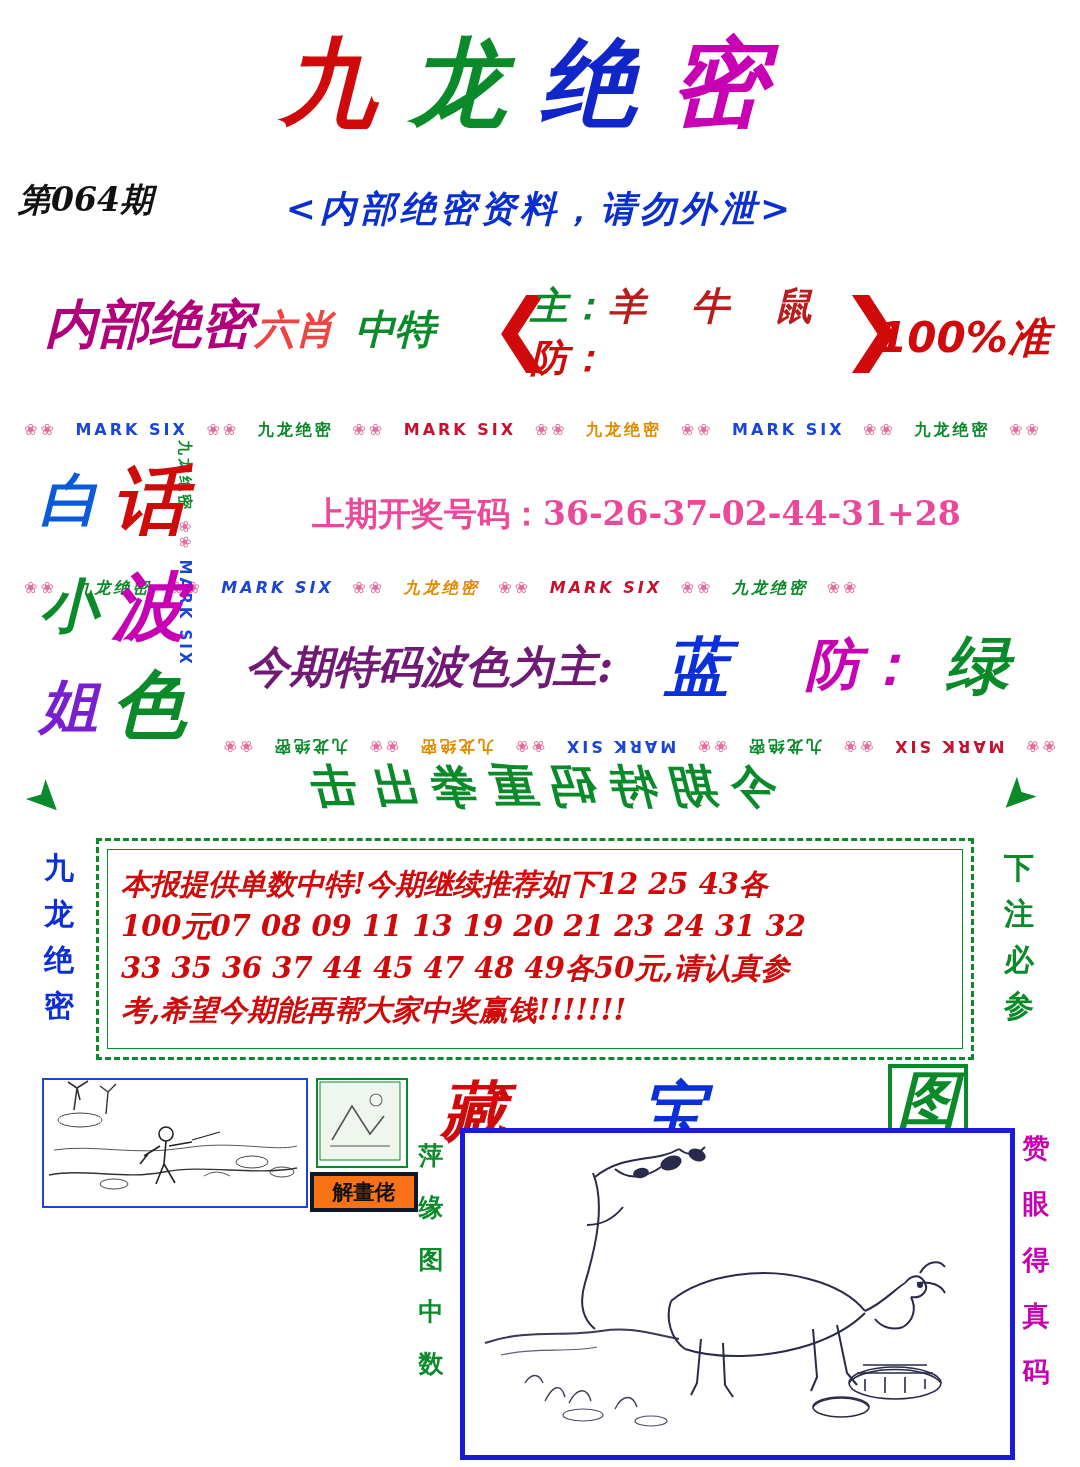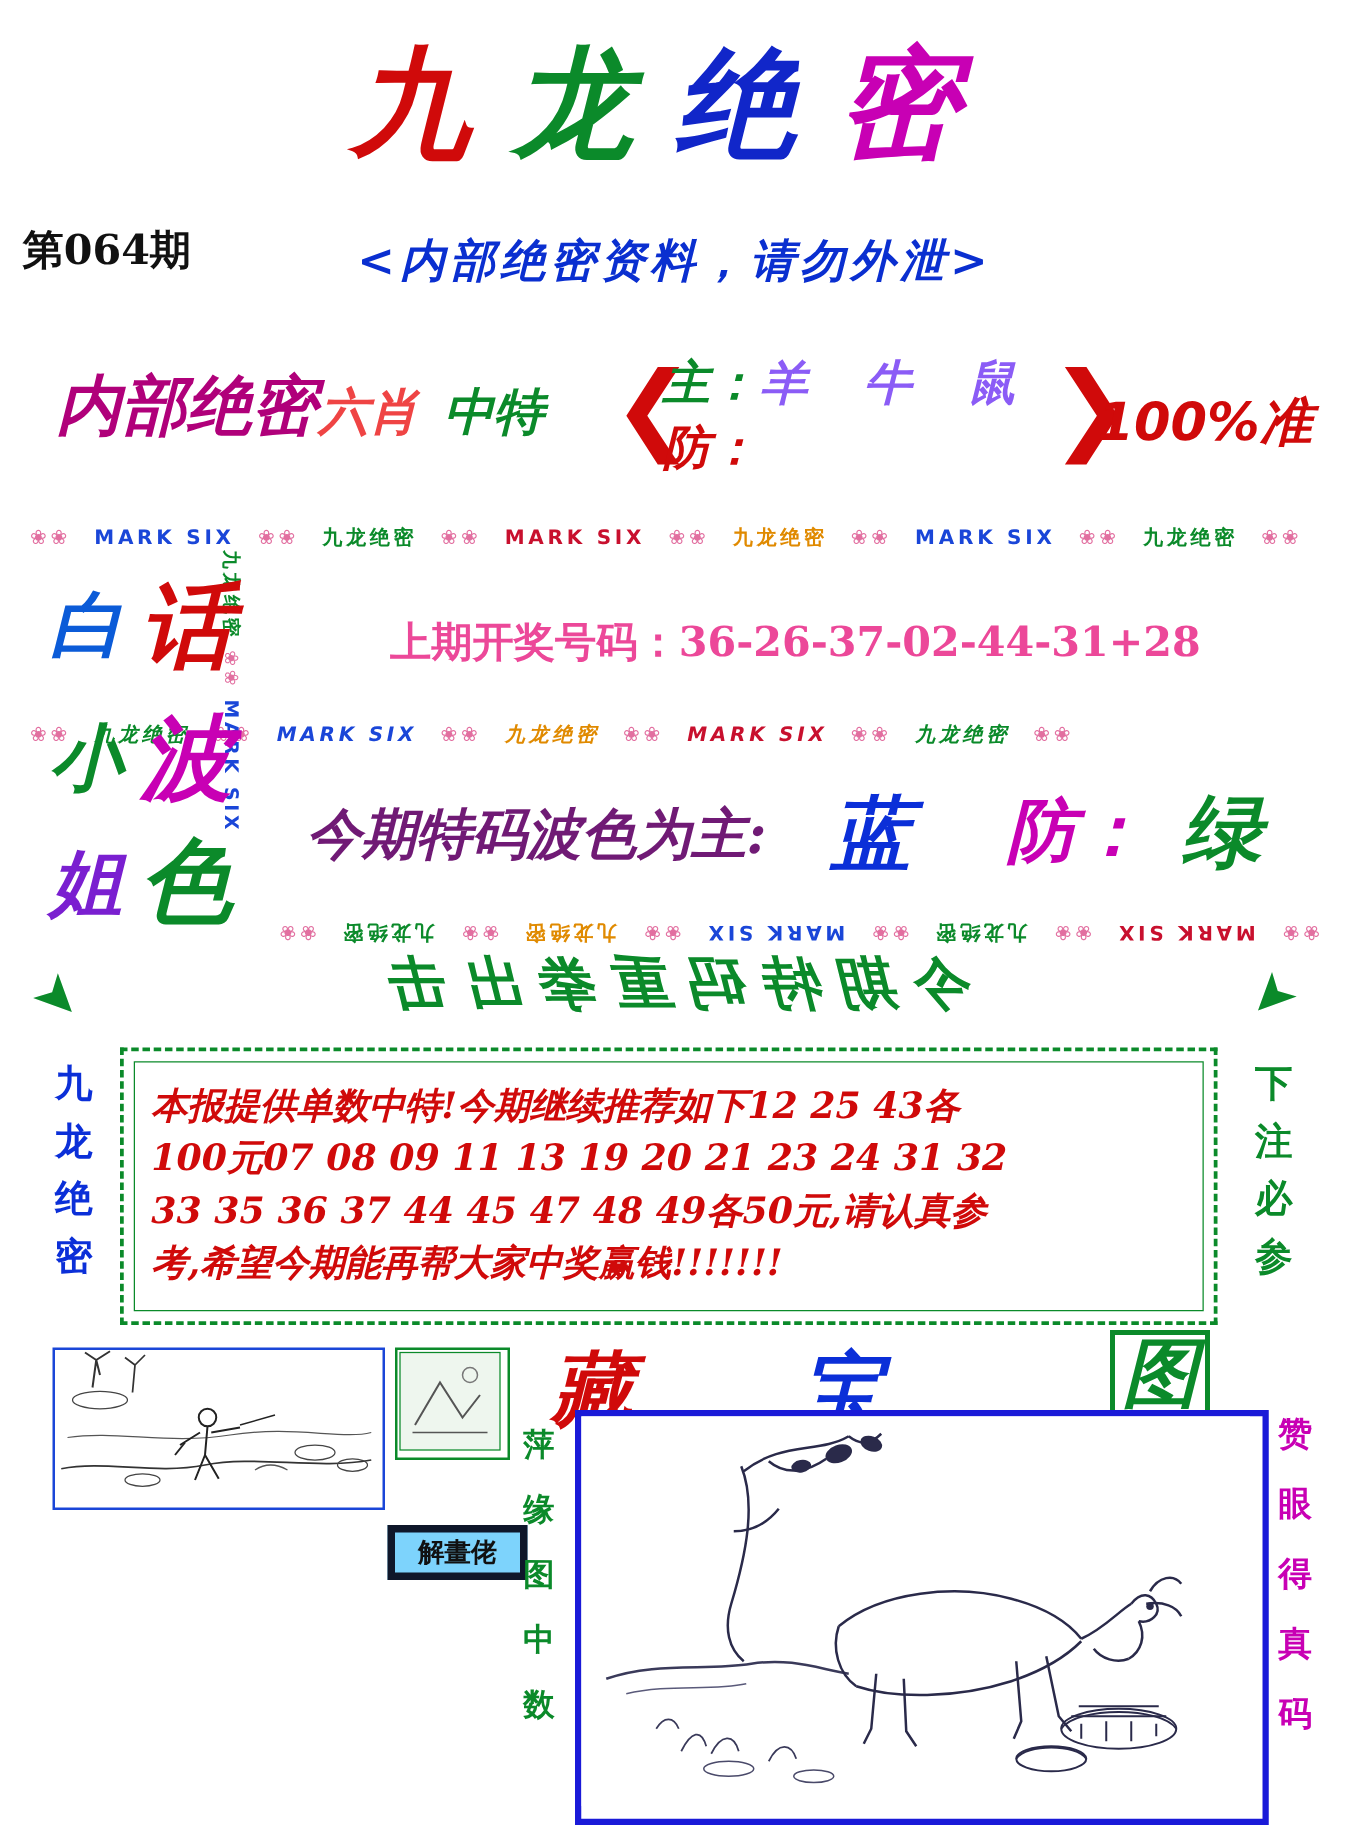--- a/index.html
+++ b/index.html
@@ -21,20 +21,21 @@
   }
   .title .c1{color:#d00a0a;}
   .title .c2{color:#0b8a2a;}
   .title .c3{color:#1126c9;}
   .title .c4{color:#c800b4;}
 
   .issue{
     position:absolute;top:178px;left:18px;
     font-size:33px;font-weight:bold;color:#111;
     font-family:"DejaVu Serif","Liberation Serif",serif;
+    font-style:italic;
   }
 
   .subtitle{
     position:absolute;top:185px;left:0;width:1080px;text-align:center;
     font-size:36px;font-weight:bold;color:#0a2fd0;font-style:italic;
     letter-spacing:4px;
     font-family:"DejaVu Serif","Liberation Serif",serif;
   }
 
   
@@ -52,21 +53,21 @@
     position:absolute;left:355px;top:22px;font-size:40px;font-weight:bold;
     color:#0b8a2a;font-style:italic;
   }
   .arrow-l{
     position:absolute;left:490px;top:12px;font-size:78px;color:#d00a0a;font-weight:bold;line-height:70px;
   }
   .pick-block{position:absolute;left:530px;top:0px;}
   .pick-line{display:flex;align-items:center;height:52px;}
   .pick-lab{font-size:38px;font-weight:bold;color:#0b8a2a;font-style:italic;width:78px;}
   .pick-lab.red{color:#d00a0a;}
-  .pick-vals{font-size:38px;font-weight:bold;color:#8b5cf6;letter-spacing:16px;font-style:italic;}
+  .pick-vals{font-size:38px;font-weight:bold;color:#b91c1c;letter-spacing:16px;font-style:italic;}
   .pick-vals.blue{color:#2a2a8c;}
   .arrow-r{
     position:absolute;left:840px;top:12px;font-size:78px;color:#d00a0a;font-weight:bold;line-height:70px;
   }
   .pct{
     position:absolute;left:878px;top:30px;font-size:42px;font-weight:bold;color:#d00a0a;font-style:italic;
   }
 
   
   .strip{
@@ -156,22 +157,22 @@
   
   .pic-left{
     position:absolute;left:42px;top:1078px;width:262px;height:126px;
     border:2px solid #1a46d8;background:#fff;overflow:hidden;
   }
   .seal{
     position:absolute;left:316px;top:1078px;width:88px;height:86px;
     border:2px solid #0b8a2a;background:#fff;
   }
   .seal-label{
-    position:absolute;left:310px;top:1220px;width:100px;height:32px;
-    border:6px solid #0f172a;background:#7dd3fc;
+    position:absolute;left:310px;top:1172px;width:100px;height:32px;
+    border:4px solid #0f172a;background:#f97316;
     font-size:21px;font-weight:bold;color:#111;text-align:center;line-height:32px;
     font-family:"DejaVu Serif","Liberation Serif",serif;
   }
 
   .cang{position:absolute;left:440px;top:1068px;font-size:66px;font-weight:bold;color:#d00a0a;font-style:italic;font-family:"DejaVu Serif","Liberation Serif",serif;}
   .bao{position:absolute;left:640px;top:1068px;font-size:66px;font-weight:bold;color:#0b2fd8;font-style:italic;font-family:"DejaVu Serif","Liberation Serif",serif;}
   .tu{position:absolute;left:888px;top:1064px;font-size:60px;font-weight:bold;color:#0b8a2a;font-style:italic;border:4px solid #0b8a2a;padding:0 6px;line-height:62px;font-family:"DejaVu Serif","Liberation Serif",serif;}
 
   .vert-left{
     position:absolute;left:414px;top:1130px;width:34px;

